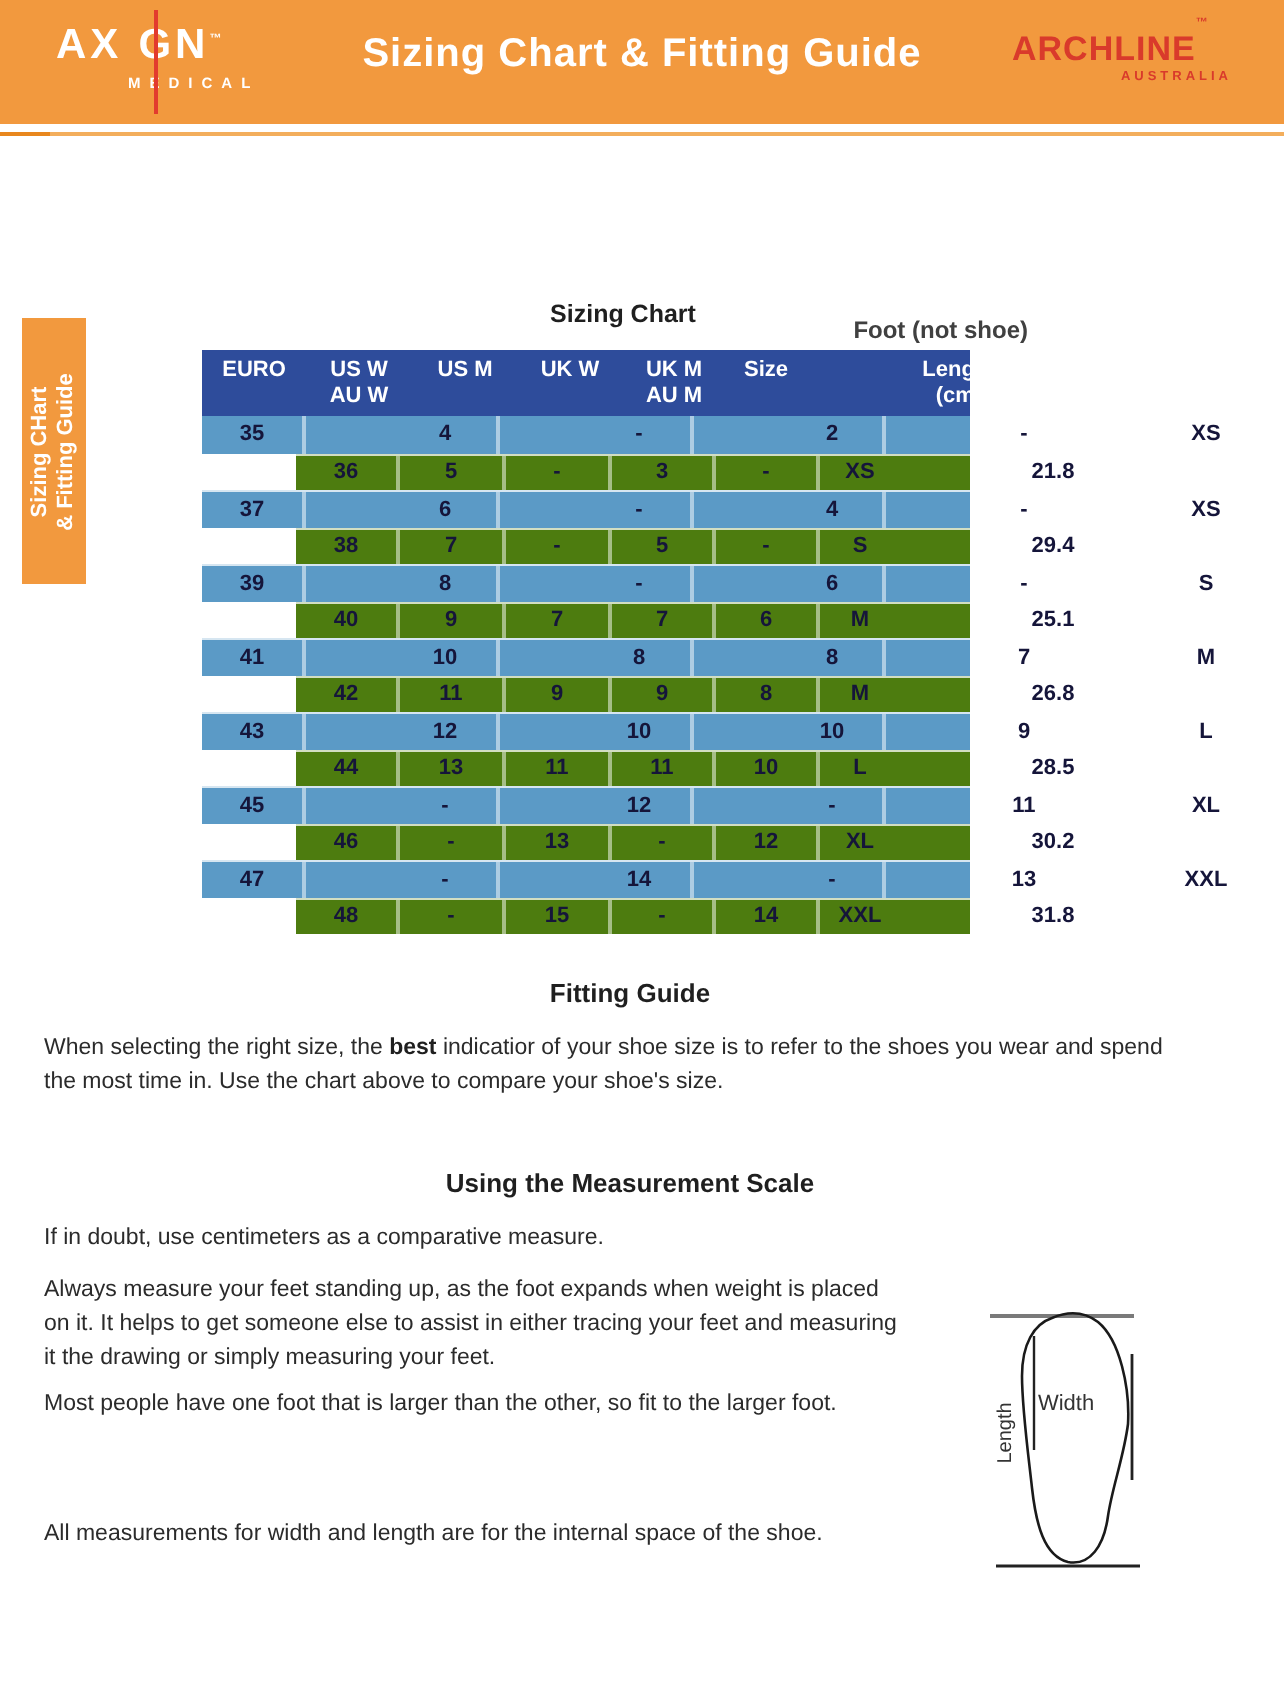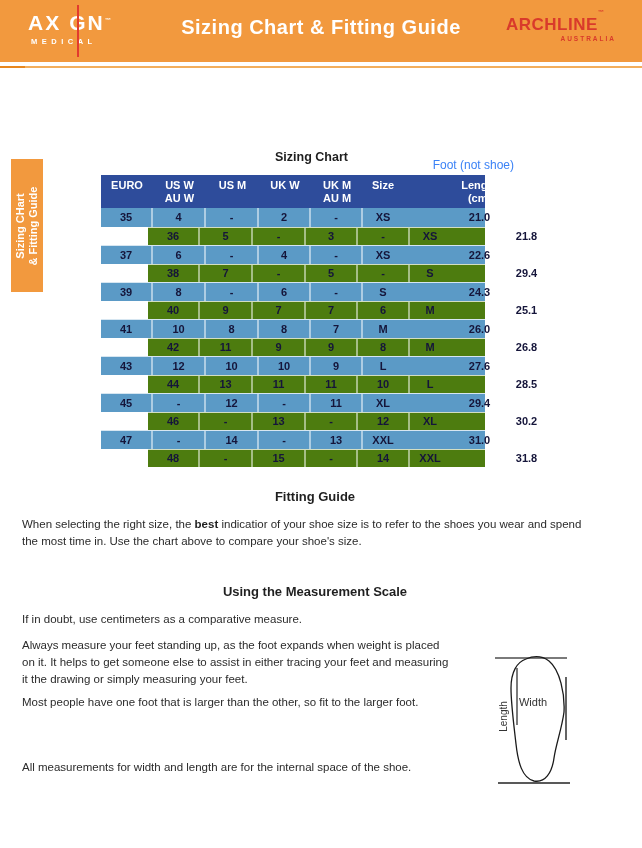--- a/index.html
+++ b/index.html
@@ -12,49 +12,49 @@
   .banner{position:absolute;left:0;top:0;width:642px;height:62px;background:#f2993e;}
   .banner-title{
     position:absolute;left:0;top:16px;width:642px;text-align:center;
     color:#ffffff;font-size:20px;font-weight:800;letter-spacing:.5px;
   }
   .axign{position:absolute;left:28px;top:11px;width:110px;height:44px;color:#fff;}
   .axign-word{font-size:21px;font-weight:700;letter-spacing:2px;display:flex;align-items:baseline;}
   .axign-gap{display:inline-block;width:8px;position:relative;height:1px;}
   .axign-line{position:absolute;left:49px;top:-6px;width:2px;height:52px;background:#e23b2e;}
   .axign-tm{font-size:6px;vertical-align:top;position:relative;top:-8px;}
-  .axign-sub{font-size:7.5px;font-weight:700;letter-spacing:4.5px;margin-top:2px;padding-left:3px;}
+  .axign-sub{font-size:7.5px;font-weight:700;letter-spacing:4.5px;margin-top:2px;padding-left:3px;margin-left:33px;}
   .archline{position:absolute;left:506px;top:15px;width:110px;color:#d93a2b;text-align:left;}
   .archline-word{font-size:17px;font-weight:700;letter-spacing:.5px;color:#d93a2b;}
   .archline-tm{font-size:6px;vertical-align:top;position:relative;top:-6px;}
   .archline-sub{font-size:6.5px;font-weight:700;letter-spacing:2px;text-align:right;margin-top:0;}
   .band-rule{position:absolute;top:66px;height:2px;}
   .band-rule.dark{left:0;width:25px;background:#e8871e;}
   .band-rule.light{left:25px;width:617px;background:#f3ae5c;}
   
   .side-tab{position:absolute;left:11px;top:159px;width:32px;height:133px;background:#f2993e;}
   .side-tab-inner{
     position:absolute;left:50%;top:50%;width:133px;height:32px;
     transform:translate(-50%,-50%) rotate(-90deg);
     display:flex;flex-direction:column;justify-content:center;text-align:center;
     color:#fff;font-size:11px;font-weight:700;line-height:13px;
   }
   
   .chart-title{position:absolute;left:101px;top:150px;width:421px;text-align:center;
     font-size:12.5px;font-weight:800;color:#1f1f1f;}
   .chart-note{position:absolute;left:364px;top:158px;width:150px;text-align:right;
-    font-size:12px;font-weight:400;color:#3b82f6;}
+    font-size:12px;font-weight:700;color:#404040;}
   .sizing-table{position:absolute;left:101px;top:175px;width:384px;}
   .thead-row,.trow{display:grid;grid-template-columns:52px 53px 53px 52px 52px 60px 99px;}
   .thead-row{background:#2e4c9b;height:33px;}
   .th{display:flex;flex-direction:column;align-items:center;justify-content:flex-start;
     padding-top:4px;color:#ffffff;font-size:11px;font-weight:700;line-height:13px;text-align:center;}
   .trow{height:18.5px;}
   .trow + .trow{border-top:1px solid rgba(255,255,255,.75);}
-  .trow.blu{background:#5b9ac6;}
+  .trow.blu{background:#5b9ac6;gap:44px;}
   .trow.lav{background:#4d7c0f;margin-left:47px;}
   .td{display:flex;align-items:center;justify-content:center;
     font-size:11px;font-weight:700;color:#15153a;}
   .td.c0,.td.c1,.td.c2,.td.c3,.td.c4{border-right:2px solid rgba(255,255,255,.5);}
   .th.c5,.td.c5{padding-right:20px;}
   .th.c6,.td.c6{padding-left:14px;}
   
   .h-center{position:absolute;left:0;width:630px;text-align:center;
     font-size:13px;font-weight:800;color:#1f1f1f;}
   .para{position:absolute;left:22px;width:596px;font-size:11.5px;line-height:17px;color:#2b2b2b;}

